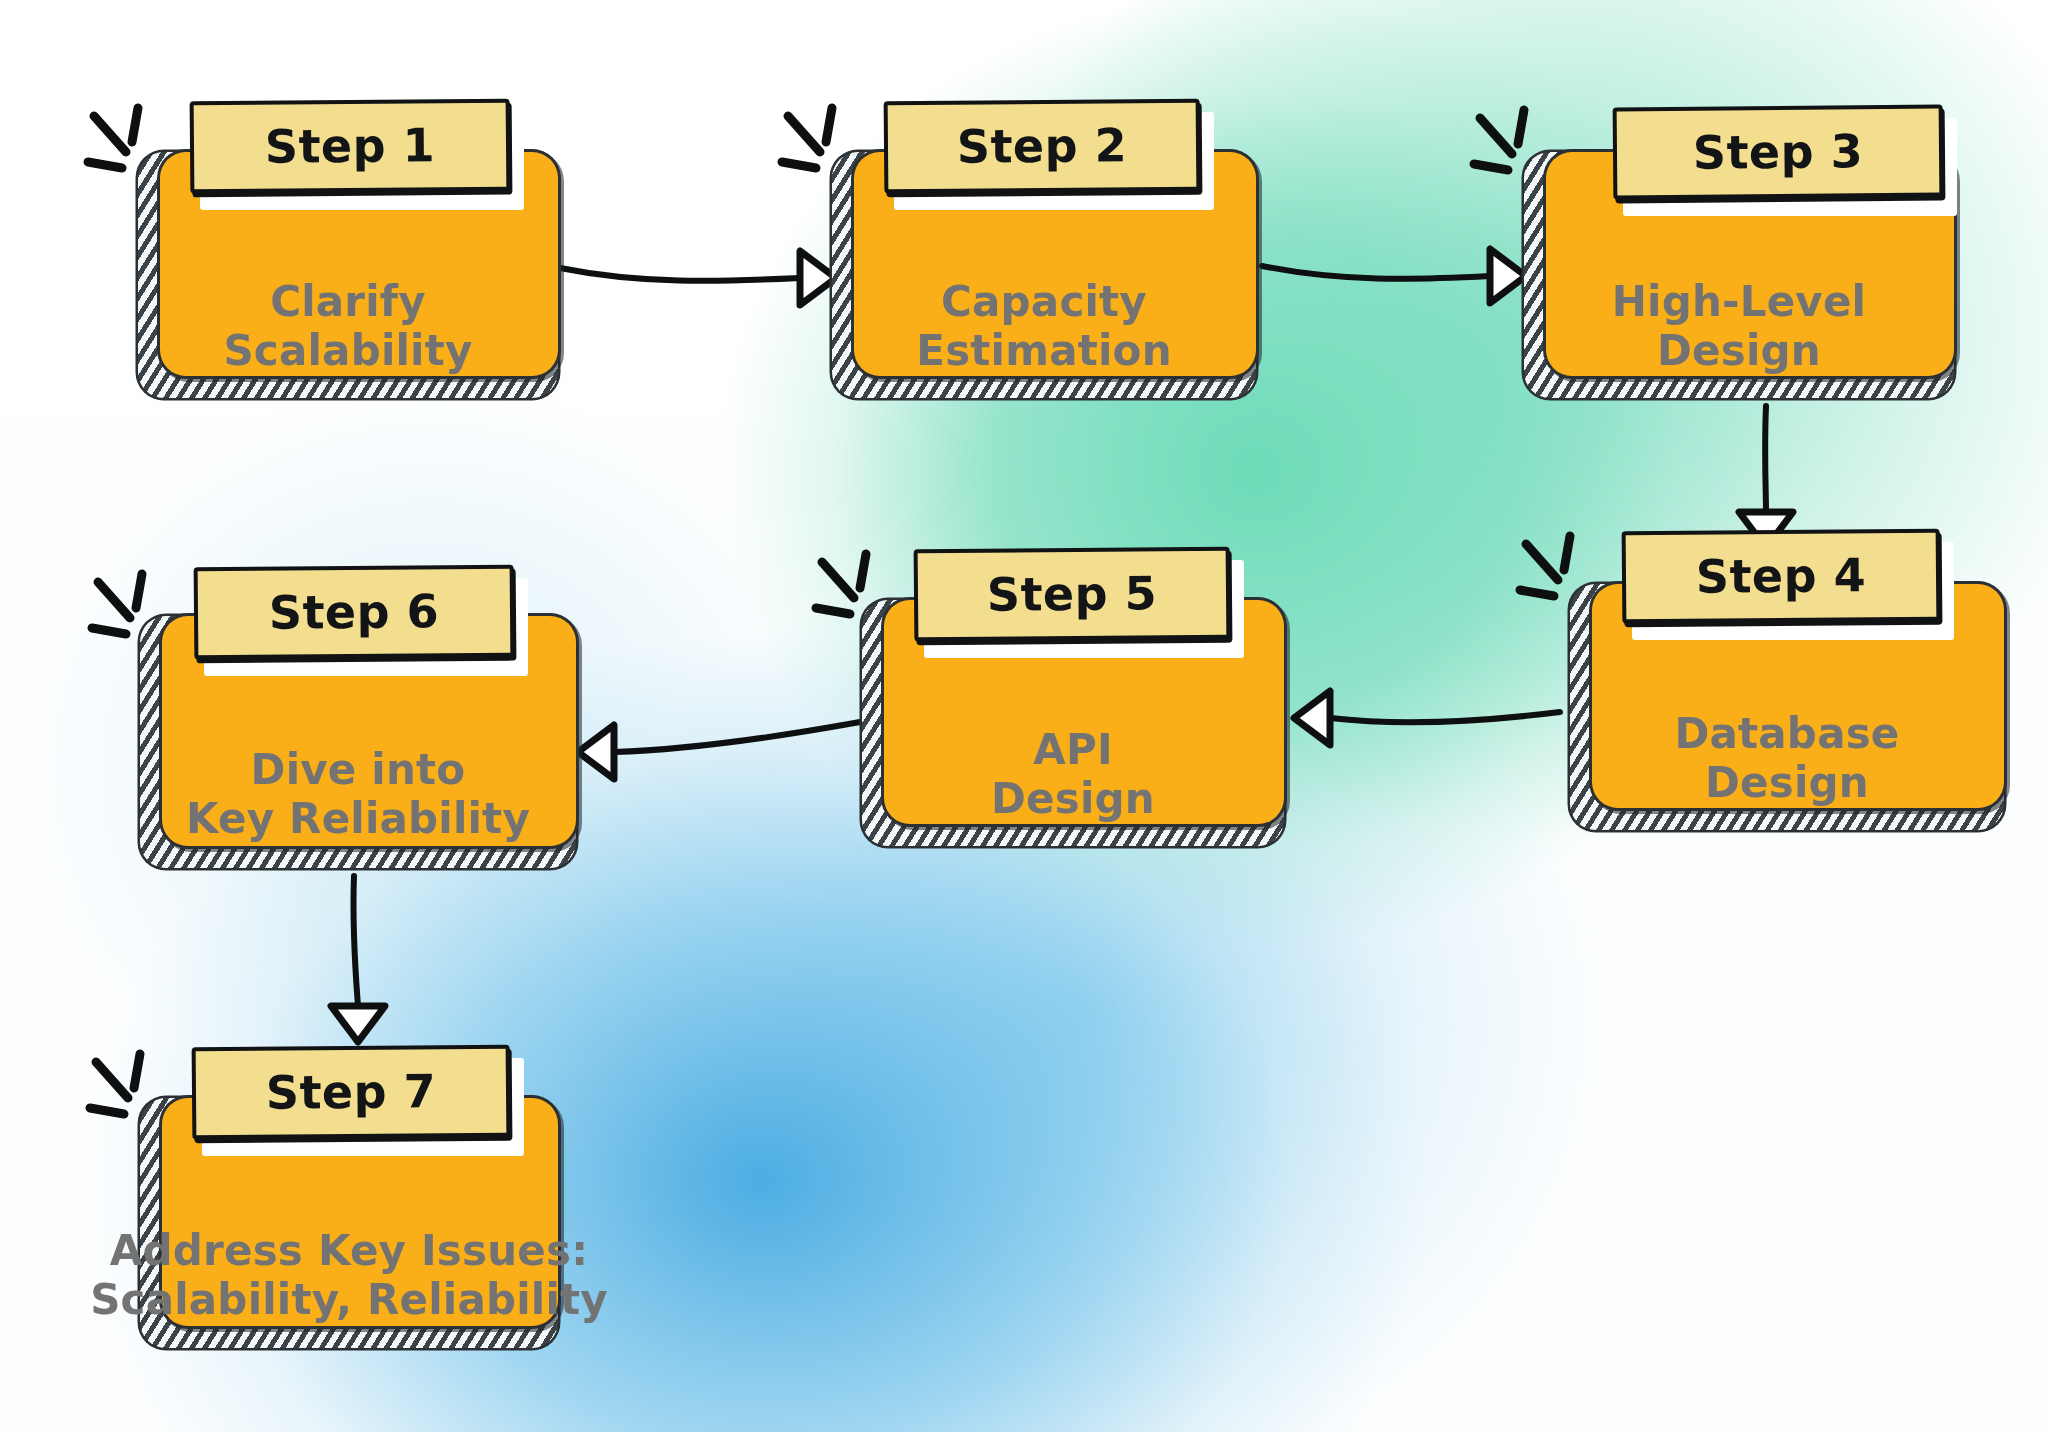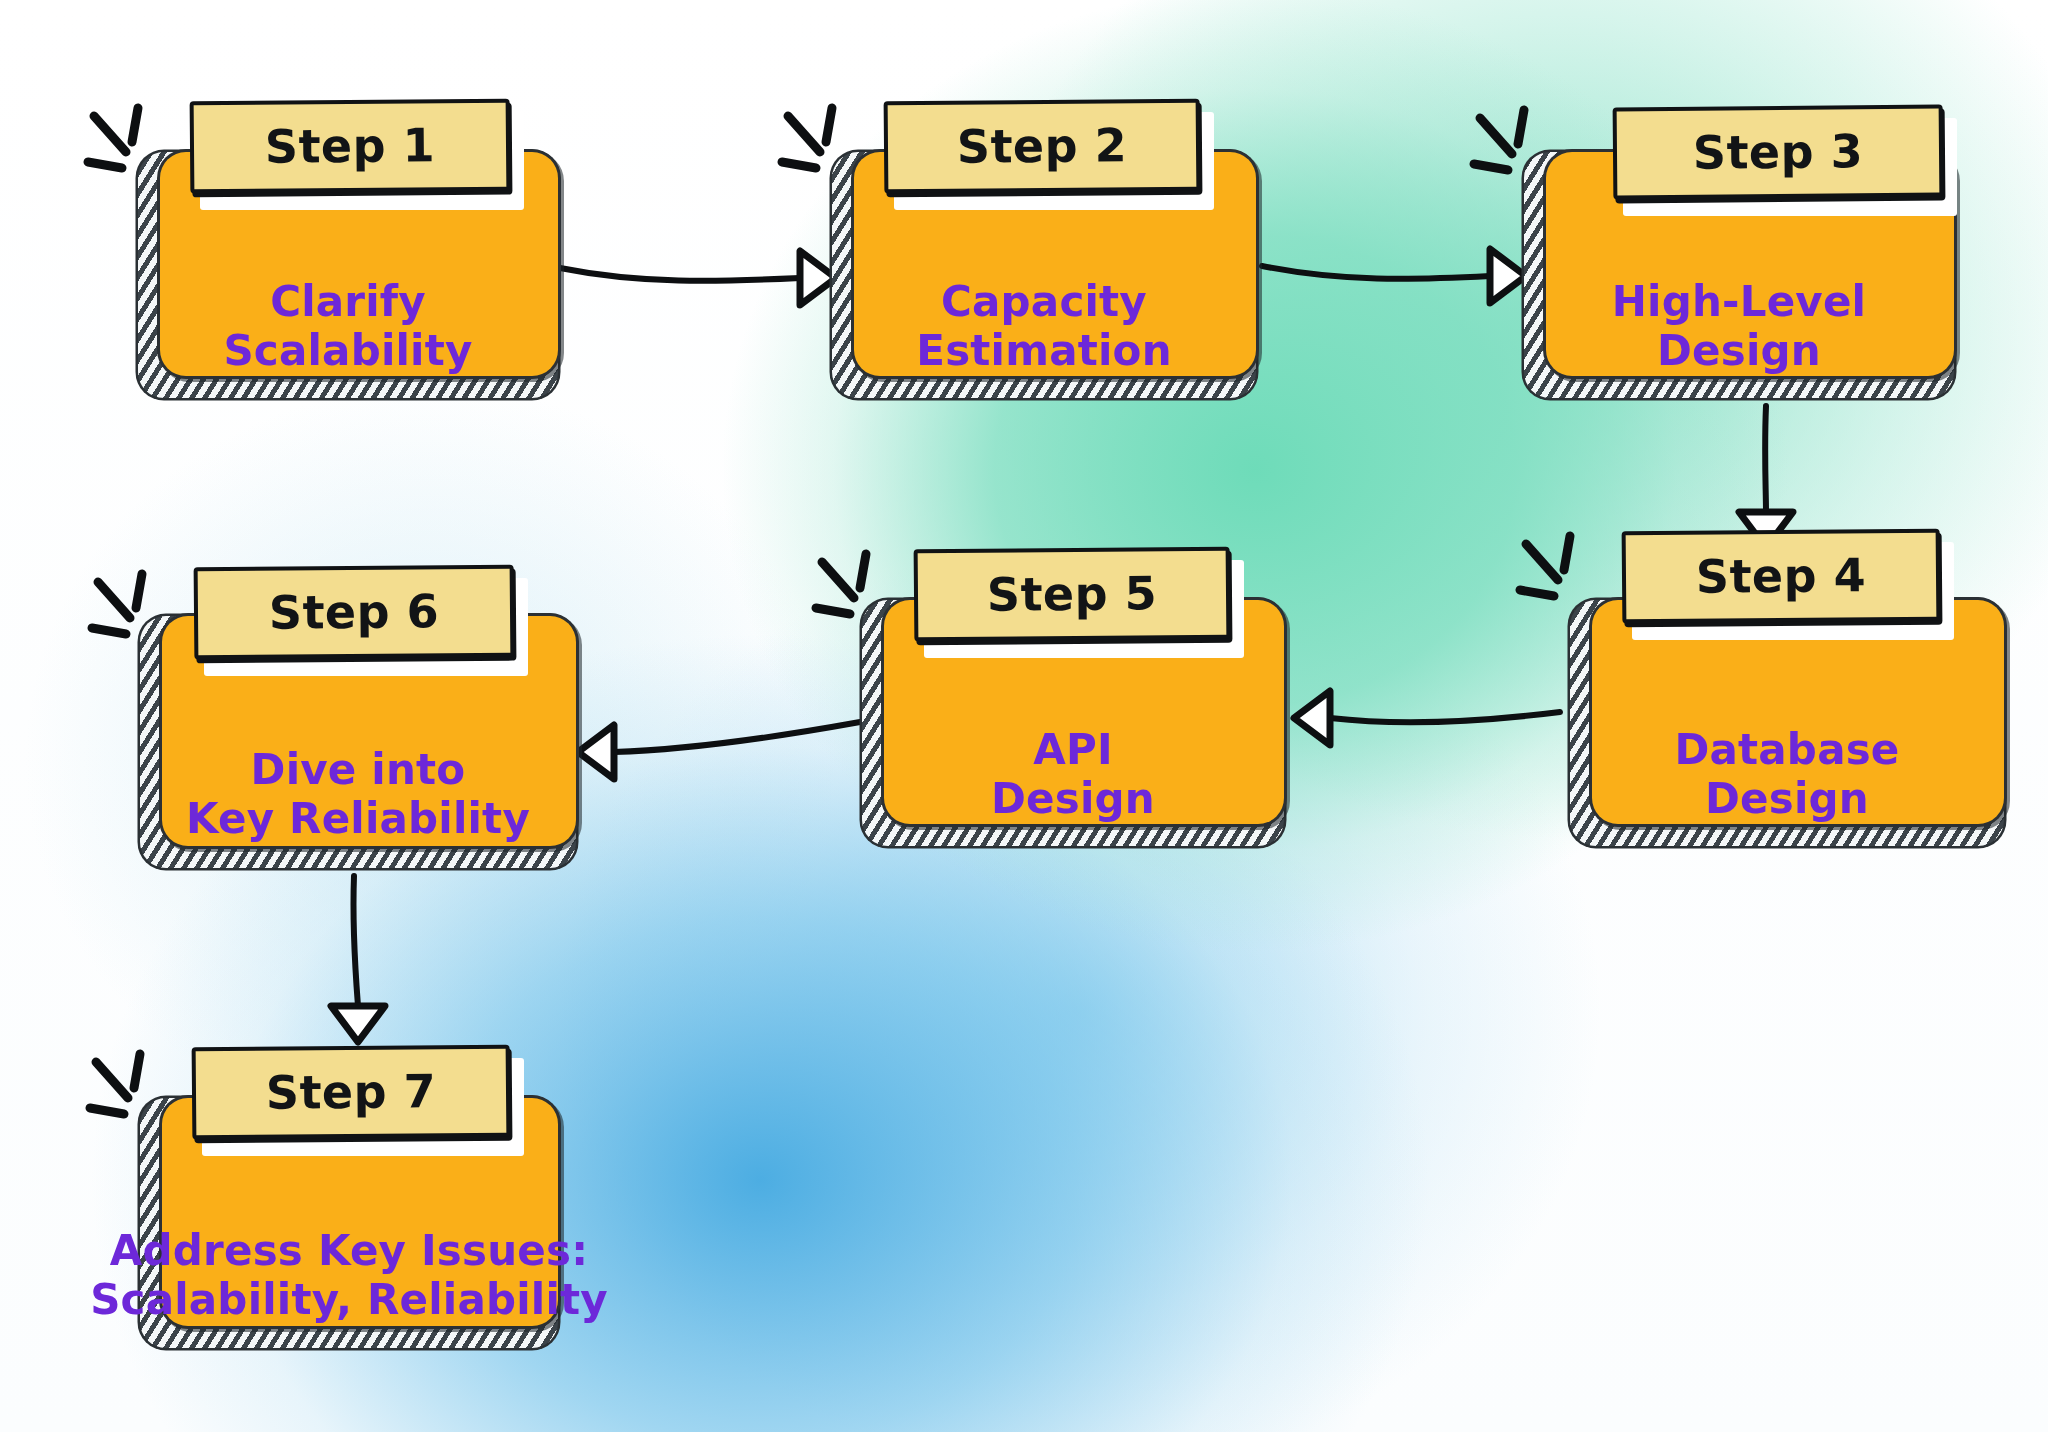--- a/index.html
+++ b/index.html
@@ -72,21 +72,21 @@
   .node-text {
     position: absolute;
     left: 4%;
     right: 4%;
     bottom: 0;
     top: 42%;
     display: flex;
     flex-direction: column;
     align-items: center;
     justify-content: center;
-    color: #6d28d9;
+    color: #737373;
     font-family: "DejaVu Sans", sans-serif;
     font-weight: 700;
     letter-spacing: 0.2px;
     line-height: 1.16;
     text-align: center;
     font-size: 42px;
   }
   .node-text .ln { display: block; white-space: nowrap; }
 
   
@@ -232,21 +232,21 @@
     </div>
   </div>
   <svg class="sparkle" style="left:1464px; top:98px;" viewBox="0 0 96 96">
     <g stroke="#0d0f11" stroke-width="9" stroke-linecap="round">
       <line x1="16" y1="20" x2="48" y2="56"></line>
       <line x1="60" y1="12" x2="54" y2="46"></line>
       <line x1="10" y1="66" x2="44" y2="72"></line>
     </g>
   </svg>
 
-  <div class="node" style="left:1570px; top:600px; width:434px; height:246px;">
+  <div class="node" style="left:1570px; top:584px; width:434px; height:246px;">
     <div class="node-stripe"></div>
     <div class="node-body"></div>
     <div class="node-text">
       <span class="ln">Database</span>
       <span class="ln">Design</span>
     </div>
   </div>
   <div class="label-card" style="left:1622px; top:530px; width:318px; height:92px;">
     <div class="label-shadow"></div>
     <div class="label-face">

